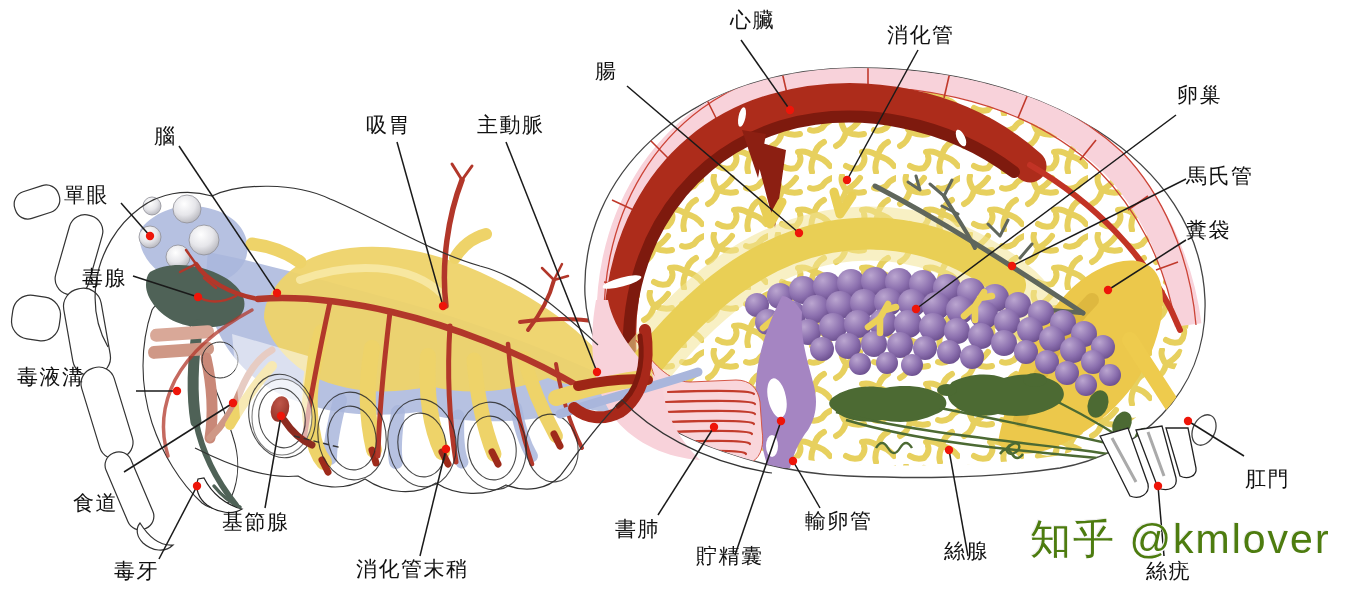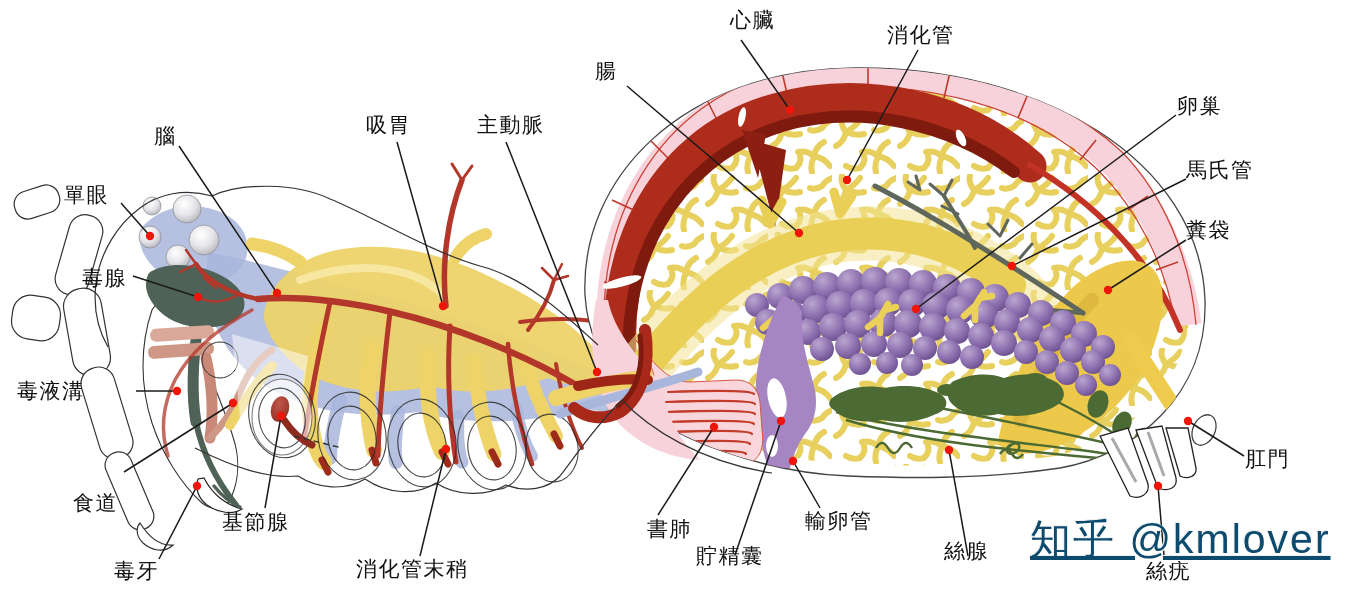--- a/index.html
+++ b/index.html
@@ -1,21 +1,21 @@
 <!DOCTYPE html>
 <html><head>
 <meta charset="utf-8">
 <style>
   html,body{margin:0;padding:0;background:#fff;}
   #stage{position:relative;width:1360px;height:596px;background:#fff;overflow:hidden;
          font-family:"Liberation Sans","DejaVu Sans",sans-serif;}
   #art{position:absolute;left:0;top:0;}
   .lbl{position:absolute;font-size:21px;line-height:22px;color:#111;letter-spacing:1.5px;white-space:nowrap;}
-  .wm{position:absolute;left:1030px;top:512px;font-size:41px;color:#0c4a6e;letter-spacing:2px;white-space:nowrap;
-      text-shadow:1px 1px 0 #fff,-1px -1px 0 #eee;text-decoration:underline;}
+  .wm{position:absolute;left:1030px;top:512px;font-size:41px;color:#4d7c0f;letter-spacing:2px;white-space:nowrap;
+      text-shadow:1px 1px 0 #fff,-1px -1px 0 #eee;}
 </style>
 </head>
 <body>
 
 <div id="stage">
 
 <svg id="art" width="1360" height="596" viewBox="0 0 1360 596">
 <defs>
   <radialGradient id="gGrape" cx="35%" cy="30%" r="85%">
     <stop offset="0" stop-color="#bba6d0"></stop>
@@ -387,35 +387,35 @@
   <circle cx="949" cy="450" r="4.2"></circle>
         <circle cx="793" cy="461" r="4.2"></circle>
         <circle cx="781" cy="421" r="4.2"></circle>
   <circle cx="714" cy="427" r="4.2"></circle>
 </g>
 </svg>
 
 <div class="lbl" style="left:64px;top:184px">單眼</div>
 <div class="lbl" style="left:154px;top:125px">腦</div>
 <div class="lbl" style="left:82px;top:267px">毒腺</div>
-<div class="lbl" style="left:17px;top:380px">毒液溝</div>
+<div class="lbl" style="left:17px;top:366px">毒液溝</div>
 <div class="lbl" style="left:73px;top:492px">食道</div>
 <div class="lbl" style="left:114px;top:560px">毒牙</div>
 <div class="lbl" style="left:222px;top:511px">基節腺</div>
 <div class="lbl" style="left:356px;top:558px">消化管末稍</div>
 <div class="lbl" style="left:366px;top:114px">吸胃</div>
 <div class="lbl" style="left:477px;top:114px">主動脈</div>
 <div class="lbl" style="left:595px;top:60px">腸</div>
 <div class="lbl" style="left:730px;top:9px">心臟</div>
 <div class="lbl" style="left:887px;top:24px">消化管</div>
-<div class="lbl" style="left:1177px;top:95px">卵巢</div>
-<div class="lbl" style="left:1186px;top:159px">馬氏管</div>
+<div class="lbl" style="left:1177px;top:84px">卵巢</div>
+<div class="lbl" style="left:1186px;top:165px">馬氏管</div>
 <div class="lbl" style="left:1186px;top:219px">糞袋</div>
-<div class="lbl" style="left:1245px;top:448px">肛門</div>
+<div class="lbl" style="left:1245px;top:468px">肛門</div>
 <div class="lbl" style="left:1146px;top:560px">絲疣</div>
 <div class="lbl" style="left:944px;top:540px">絲腺</div>
 <div class="lbl" style="left:805px;top:510px">輸卵管</div>
 <div class="lbl" style="left:696px;top:545px">貯精囊</div>
-<div class="lbl" style="left:647px;top:518px">書肺</div>
+<div class="lbl" style="left:615px;top:518px">書肺</div>
 
 <div class="wm">知乎 @kmlover</div>
 
 </div>
 
 </body></html>

